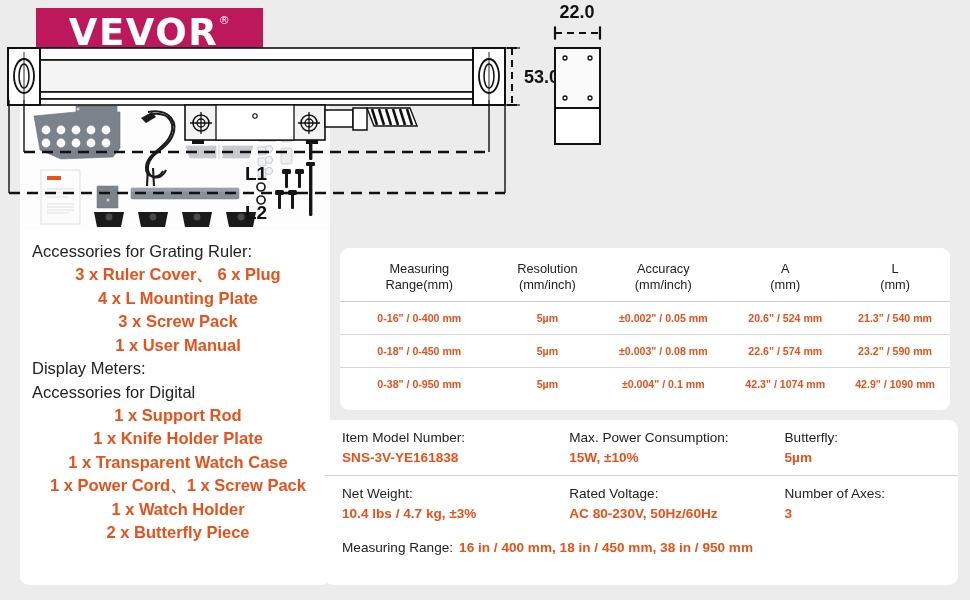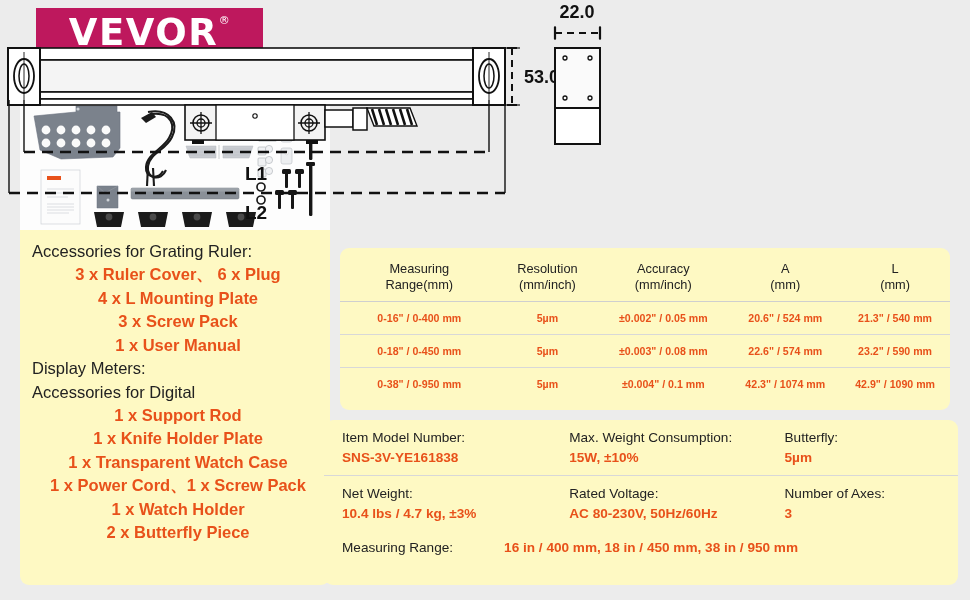--- a/index.html
+++ b/index.html
@@ -3,21 +3,21 @@
 <meta charset="utf-8">
 <style>
   html,body{margin:0;padding:0;}
   body{
     width:970px;height:600px;
     background:#ececec;
     font-family:"Liberation Sans", sans-serif;
     overflow:hidden;
     position:relative;
   }
-  .card{background:#fef9c3;border-radius:9px;position:absolute;}
+  .card{background:#ffffff;border-radius:9px;position:absolute;}
 
   
   #logo{
     position:absolute;left:36px;top:8px;width:227px;height:48px;
     background:#be185d;display:flex;align-items:center;justify-content:center;
   }
   #logo .wordmark{
     font-family:"DejaVu Sans", sans-serif;
     font-weight:bold;color:#ffffff;font-size:37px;letter-spacing:1.5px;
     line-height:1;position:relative;padding-right:12px;
@@ -60,21 +60,21 @@
   col.c0{width:26%}col.c1{width:16%}col.c2{width:22%}col.c3{width:18%}col.c4{width:18%}
 
   
   #info-card{left:324px;top:420px;width:634px;height:165px;}
   .inforow{display:flex;padding:0 18px;}
   .inforow.bordered{border-top:1px solid #d8d8d8;}
   .infocell{padding:9px 0 8px;}
   .infocell .lbl{font-size:13.6px;color:#222;line-height:1.33;white-space:nowrap;}
   .infocell .val{font-size:13.6px;color:#E8511A;font-weight:bold;line-height:1.33;white-space:nowrap;margin-top:2px;}
   .w1{width:38%}.w2{width:36%}.w3{width:26%}
-  .inline-row{display:flex;align-items:baseline;padding:9px 18px 0;gap:45px;}
+  .inline-row{display:flex;align-items:baseline;padding:9px 18px 0;}
   .inline-row .lbl{font-size:13.6px;color:#222;margin-right:6px;white-space:nowrap;}
   .inline-row .val{font-size:13.6px;color:#E8511A;font-weight:bold;white-space:nowrap;}
 </style>
 </head>
 <body>
 
 <div id="logo">
   <span class="wordmark">
     <span>VEVOR</span>
     <span class="reg">®</span>
@@ -376,21 +376,21 @@
 </div>
 
 <div class="card" id="info-card">
 
   <div class="inforow">
     <div class="infocell w1">
       <div class="lbl">Item Model Number:</div>
       <div class="val">SNS-3V-YE161838</div>
     </div>
     <div class="infocell w2">
-      <div class="lbl">Max. Weight Consumption:</div>
+      <div class="lbl">Max. Power Consumption:</div>
       <div class="val">15W, ±10%</div>
     </div>
     <div class="infocell w3">
       <div class="lbl">Butterfly:</div>
       <div class="val">5µm</div>
     </div>
   </div>
 
   <div class="inforow bordered">
     <div class="infocell w1">

